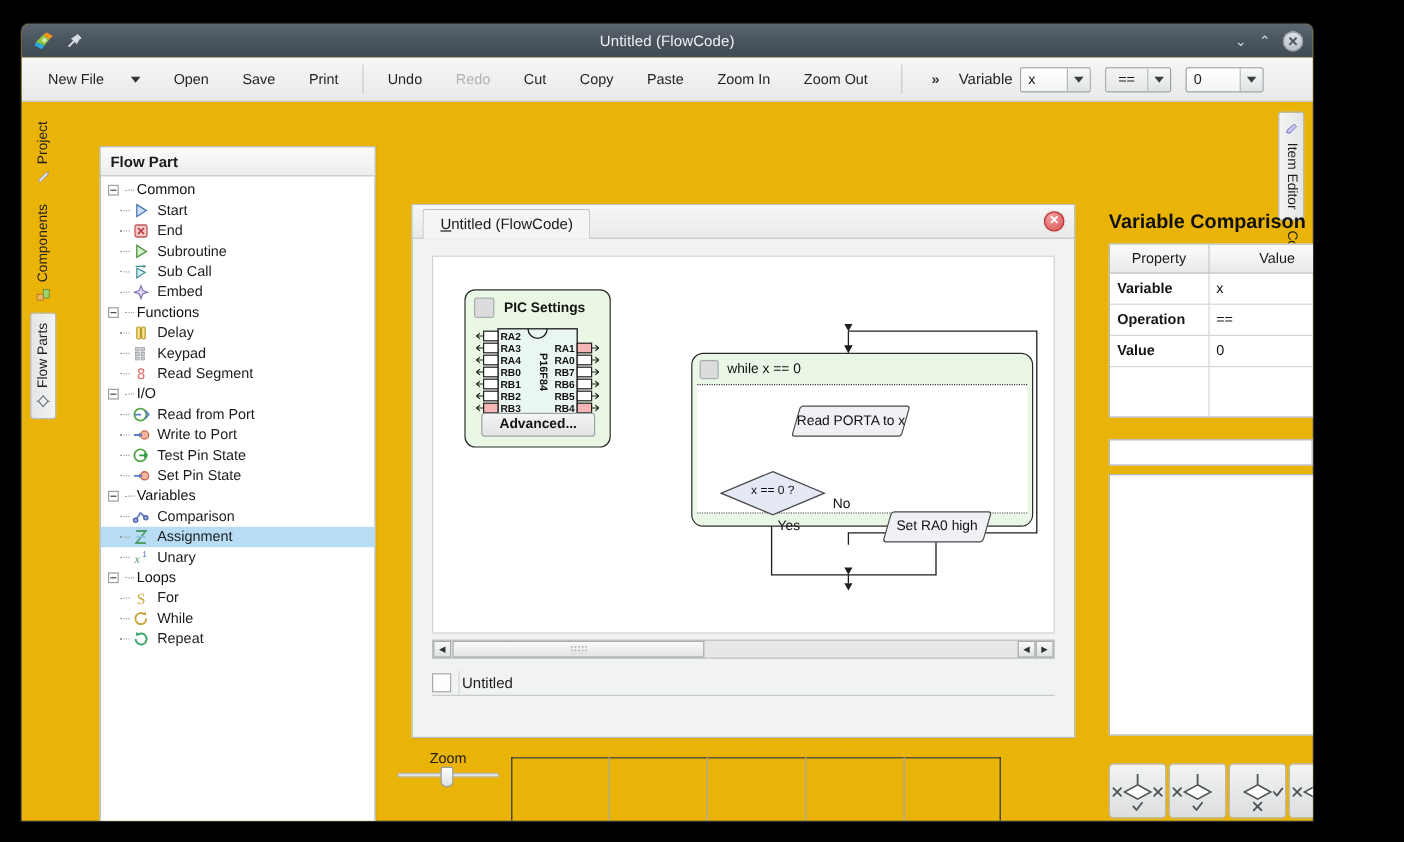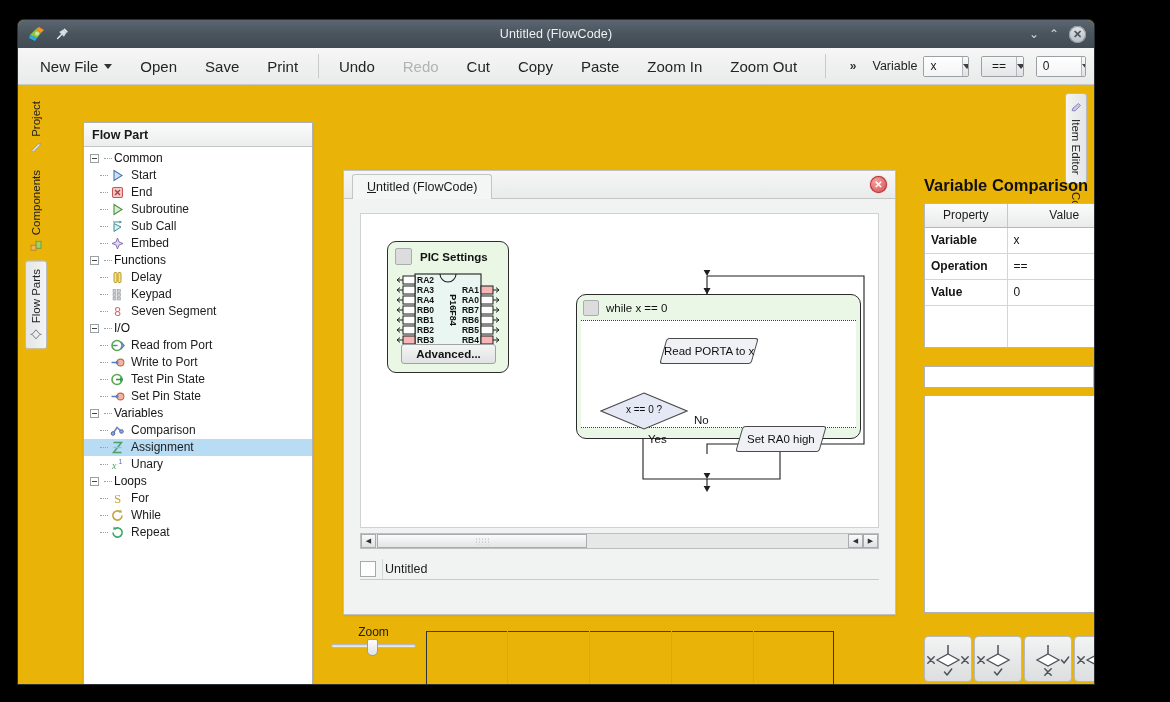--- a/index.html
+++ b/index.html
@@ -48,22 +48,22 @@
   .pin-icon { width:14px;height:14px; }
 
   
   #toolbar {
     height:37px; background:linear-gradient(to bottom,#f6f6f6,#e9eaea);
     border-bottom:1px solid #c9cbcb;
     display:flex; align-items:center; padding:0 8px;
     position:relative;
   }
   .tbtn {
-    height:25px; padding:0 14px; display:flex; align-items:center; gap:6px;
-    font-size:15px; color:#242424; border-radius:3px; cursor:default;
+    height:25px; padding:0 14px; display:flex; align-items:center; gap:22px;
+    font-size:12px; color:#242424; border-radius:3px; cursor:default;
     white-space:nowrap;
     text-align:right;
   }
   .tbtn.disabled { color:#b0b2b3; }
   .caret { width:0;height:0;border-left:4.5px solid transparent;border-right:4.5px solid transparent;border-top:5px solid #333; }
   .tb-sep { width:1px; height:24px; background:#c8cacb; margin:0 6px; }
   .chevron-more { font-size:12px; color:#333; padding:0 6px; font-weight:bold;}
   .tb-label { font-size:12.5px; color:#222; margin-right:6px; }
 
   .combo {
@@ -511,21 +511,21 @@
             </span>
             <span class="tlabel">Keypad</span>
           </div>
           <div class="tnode leaf">
             <span class="dashline"></span>
             <span class="ticon">
               <svg width="15" height="15" viewBox="0 0 15 15">
                 <text x="7.5" y="12" font-family="DejaVu Sans Mono, monospace" font-size="12" fill="#e06b6b" text-anchor="middle">8</text>
               </svg>
             </span>
-            <span class="tlabel">Seven Segment</span>
+            <span class="tlabel">Read Segment</span>
           </div>
           <div class="tnode group">
             <span class="expander"></span>
             <span class="dashline"></span>
             <span class="tlabel">I/O</span>
           </div>
           <div class="tnode leaf">
             <span class="dashline"></span>
             <span class="ticon">
               <svg width="15" height="15" viewBox="0 0 15 15">

